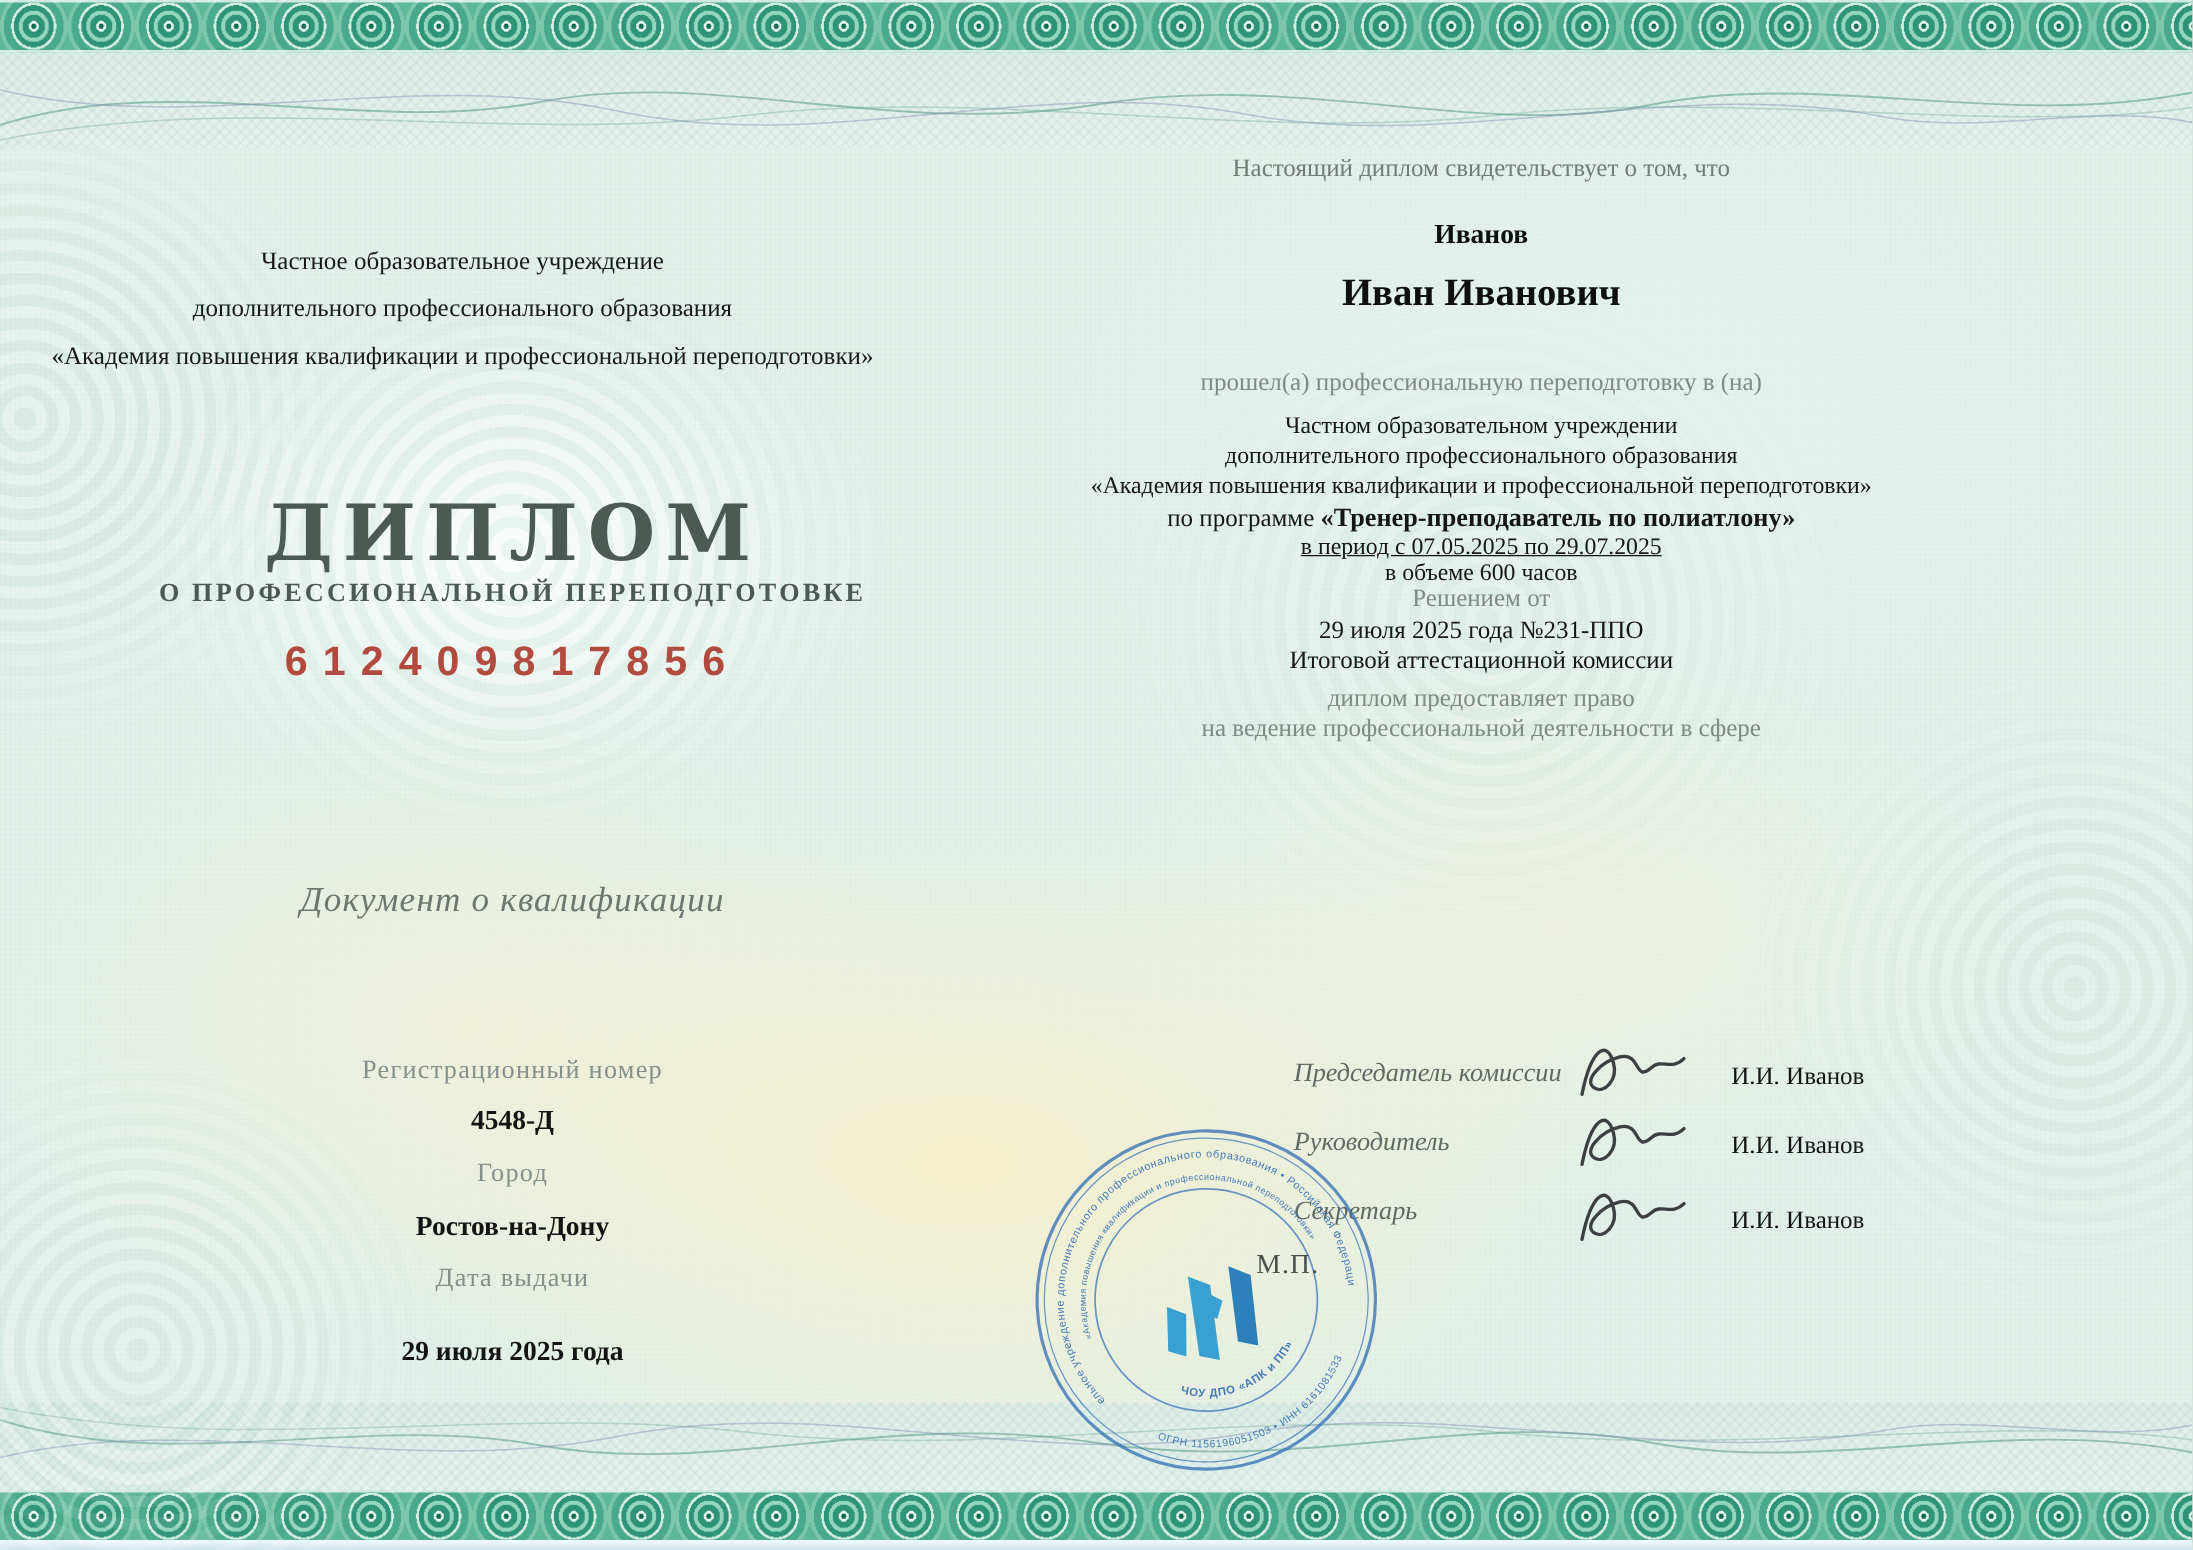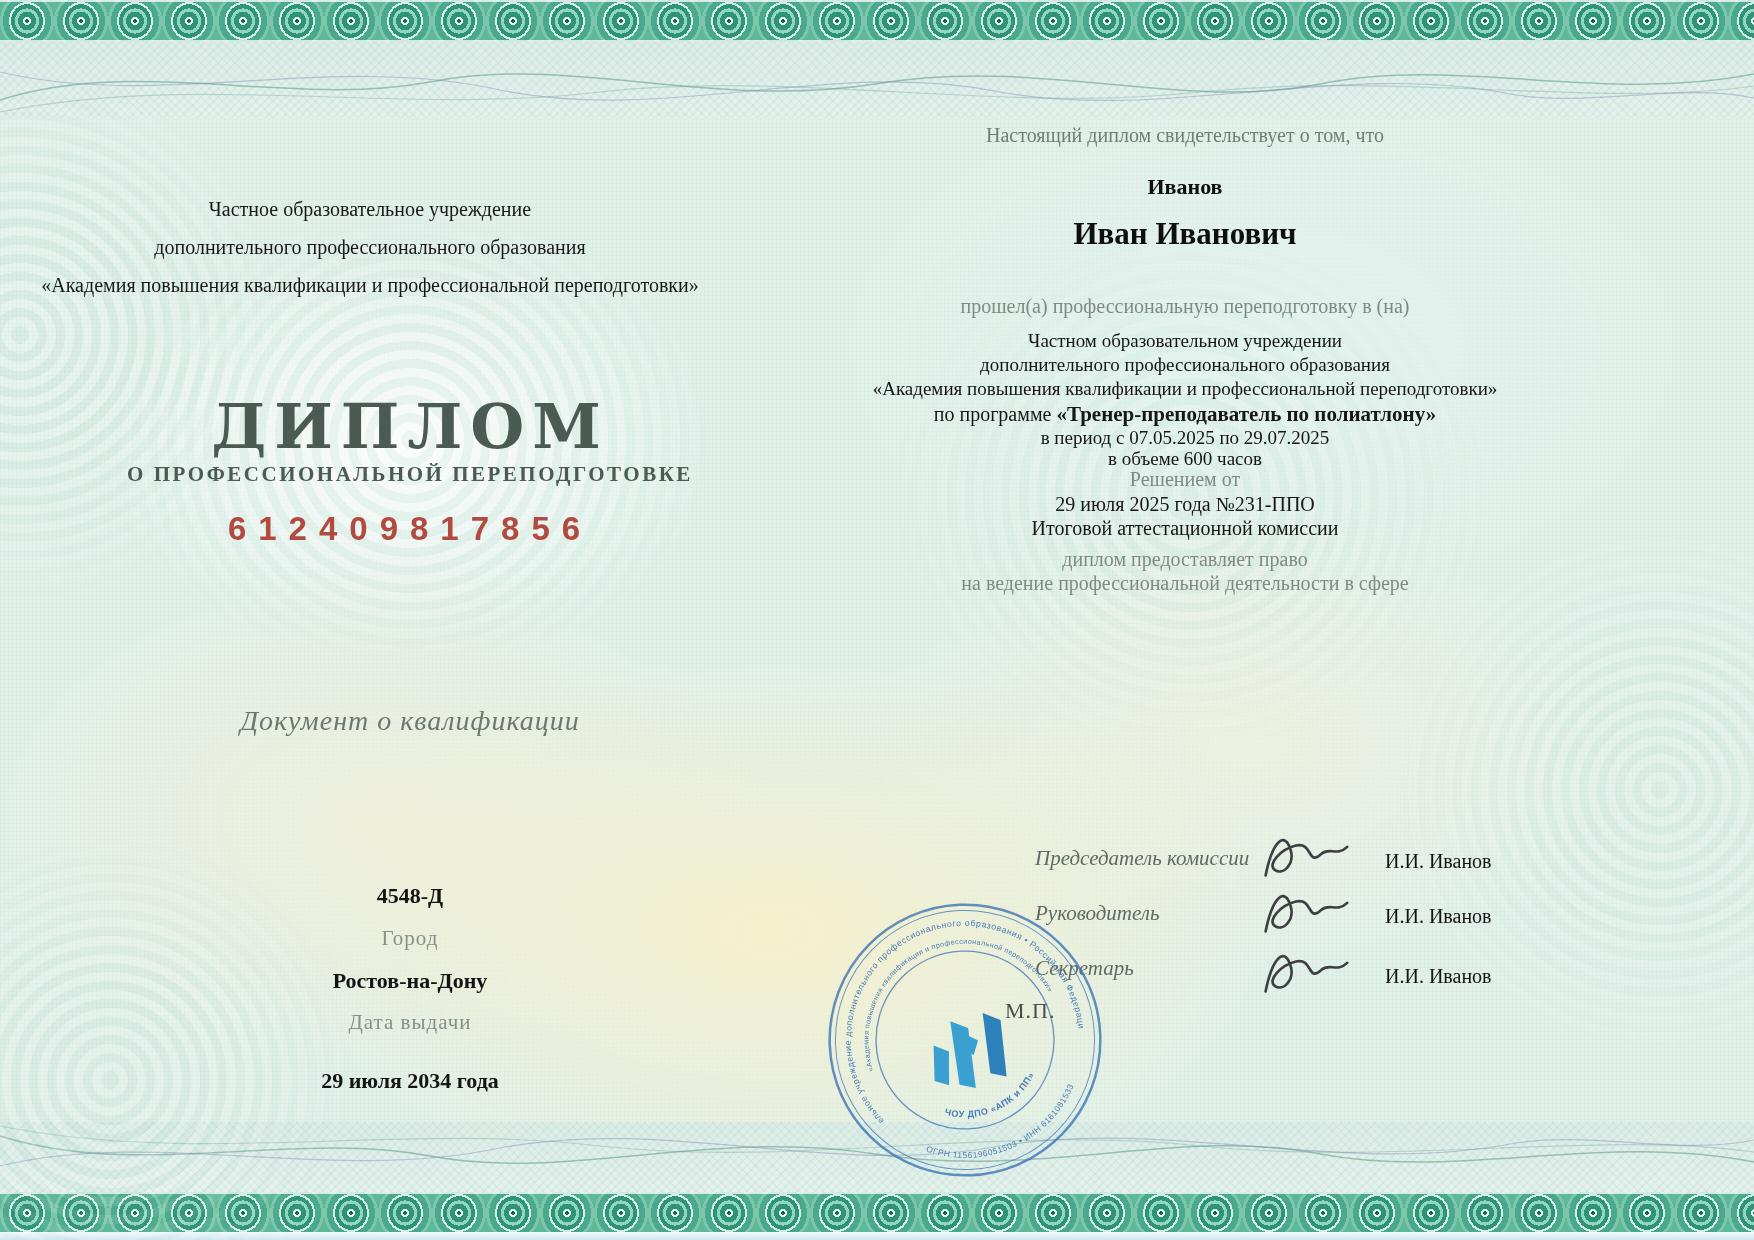--- a/index.html
+++ b/index.html
@@ -65,21 +65,21 @@
   .right-col-line{left:870px;width:630px;text-align:center;}
   .intro{top:124px;font-size:20px;color:#717c76;}
   .surname{top:174px;font-size:22px;font-weight:700;color:#0f0f0f;}
   .namepat{top:216px;font-size:31px;font-weight:700;color:#0f0f0f;}
   .passed{top:295px;font-size:20px;color:#7f8a84;}
   .orgl1{top:330px;font-size:19px;color:#161616;}
   .orgl2{top:354px;font-size:19px;color:#161616;}
   .orgl3{top:378px;font-size:19px;color:#161616;}
   .program{top:402px;font-size:20px;color:#161616;}
   .program b{font-size:21px;}
-  .period{top:427px;font-size:19px;color:#161616;}
+  .period{top:427px;font-size:19px;color:#161616;text-decoration:underline;}
   .volume{top:448px;font-size:19px;color:#161616;}
   .declbl{top:468px;font-size:20px;color:#7f8a84;}
   .decis{top:493px;font-size:20px;color:#161616;}
   .commis{top:517px;font-size:20px;color:#161616;}
   .grant1{top:548px;font-size:20px;color:#7f8a84;}
   .grant2{top:572px;font-size:20px;color:#7f8a84;}
   .sphere{top:655px;font-size:21px;font-weight:700;color:#0f0f0f;}
 
   
   .sig-role{left:1035px;width:260px;font-style:italic;font-size:21px;color:#5f6a64;}
@@ -123,25 +123,26 @@
 
   <div class="abs issuer-line" style="top:198px">Частное образовательное учреждение</div>
   <div class="abs issuer-line" style="top:236px">дополнительного профессионального образования</div>
   <div class="abs issuer-line" style="top:274px">«Академия повышения квалификации и профессиональной переподготовки»</div>
 
   <div class="abs ctr title">ДИПЛОМ</div>
   <div class="abs ctr subtitle">О ПРОФЕССИОНАЛЬНОЙ ПЕРЕПОДГОТОВКЕ</div>
   <div class="abs ctr serial">612409817856</div>
   <div class="abs ctr qualif">Документ о квалификации</div>
 
+  <div class="abs ctr fld-label" style="top:843px">Регистрационный номер</div>
   <div class="abs ctr fld-value" style="top:883px">4548-Д</div>
   <div class="abs ctr fld-label" style="top:926px">Город</div>
   <div class="abs ctr fld-value" style="top:968px">Ростов-на-Дону</div>
   <div class="abs ctr fld-label" style="top:1010px">Дата выдачи</div>
-  <div class="abs ctr fld-value" style="top:1068px">29 июля 2034 года</div>
+  <div class="abs ctr fld-value" style="top:1068px">29 июля 2025 года</div>
 
   <div class="abs right-col-line intro">Настоящий диплом свидетельствует о том, что</div>
   <div class="abs right-col-line surname">Иванов</div>
   <div class="abs right-col-line namepat">Иван Иванович</div>
   <div class="abs right-col-line orgl1">Частном образовательном учреждении</div>
   <div class="abs right-col-line passed">прошел(а) профессиональную переподготовку в (на)</div>
   <div class="abs right-col-line orgl2">дополнительного профессионального образования</div>
   <div class="abs right-col-line orgl3">«Академия повышения квалификации и профессиональной переподготовки»</div>
   <div class="abs right-col-line program">
     <span>по программе</span>

